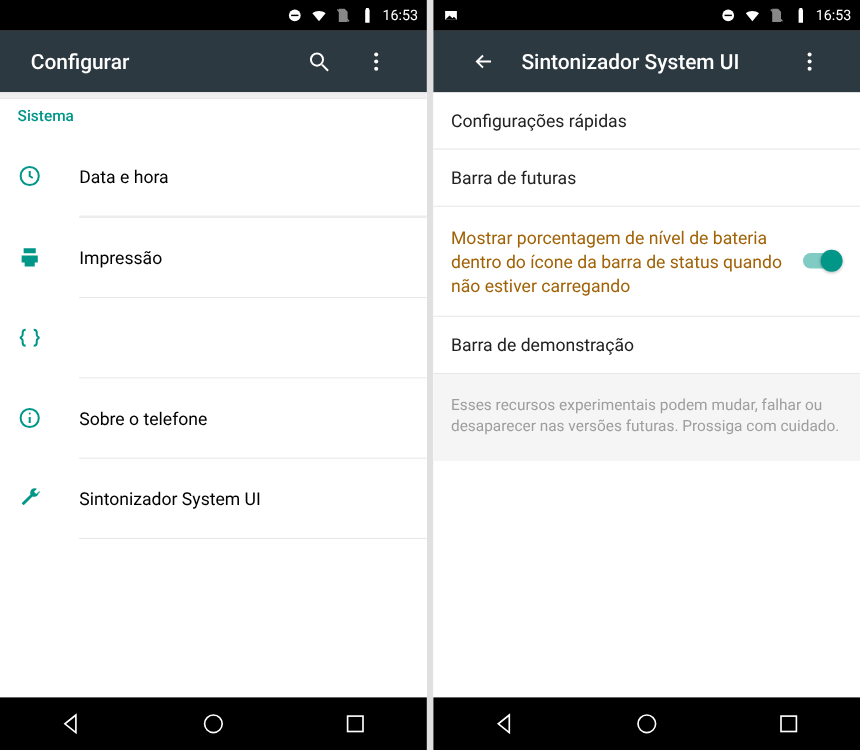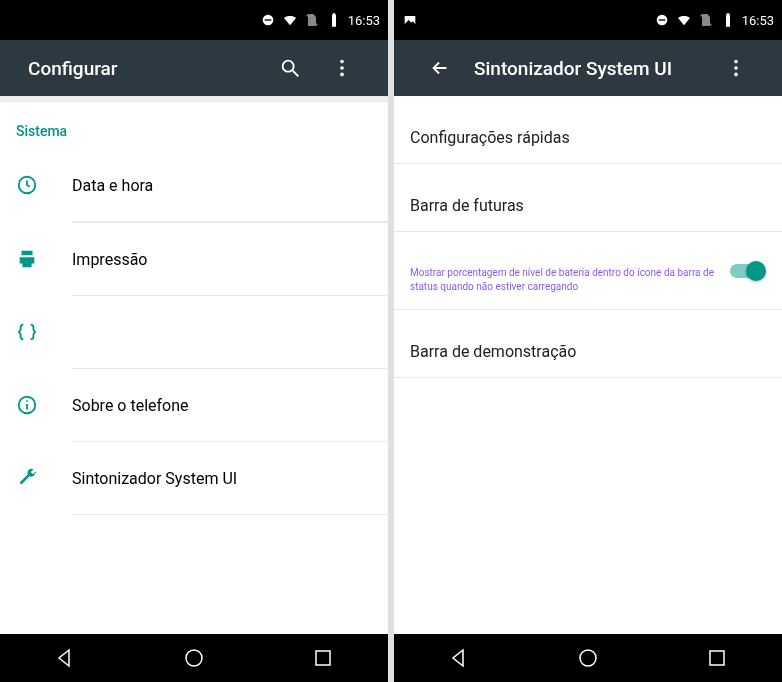--- a/index.html
+++ b/index.html
@@ -13,21 +13,21 @@
   overflow: hidden;
 }
 .phone {
   flex: 1;
   background: #fff;
   display: flex;
   flex-direction: column;
   position: relative;
 }
 .status-bar {
-  height: 40px;
+  height: 28px;
   background: #000;
   color: #fff;
   display: flex;
   align-items: center;
   justify-content: flex-end;
   padding: 0 8px;
   gap: 6px;
   font-size: 13px;
 }
 .status-bar .left-icons { display: flex; gap: 6px; margin-right: auto; }
@@ -57,21 +57,21 @@
 }
 .content {
   flex: 1;
   overflow-y: auto;
   background: #fff;
 }
 .section-header {
   color: #009688;
   font-size: 14px;
   font-weight: 500;
-  padding: 21px 16px 10px 16px;
+  padding: 8px 16px 10px 16px;
 }
 .thin-gap {
   height: 6px;
   background: #f0f0f0;
   border-top: 1px solid #e8e8e8;
   border-bottom: 1px solid #e8e8e8;
 }
 .list-row {
   display: flex;
   align-items: center;
@@ -96,28 +96,28 @@
   margin-left: 72px;
 }
 .setting-row {
   padding: 16px;
   border-bottom: 1px solid #e8e8e8;
   display: flex;
   align-items: center;
   gap: 12px;
   cursor: pointer;
 }
-.setting-row .text-col { flex: 1; margin-top: 16px; }
+.setting-row .text-col { flex: 1; }
 .setting-row .title {
   font-size: 16px;
   color: #212121;
 }
 .setting-row .subtitle {
-  font-size: 10px;
-  color: #8b5cf6;
+  font-size: 16px;
+  color: #a16207;
   margin-top: 2px;
   line-height: 1.35;
 }
 .switch {
   width: 36px;
   height: 20px;
   position: relative;
   flex-shrink: 0;
 }
 .switch .track {
@@ -356,20 +356,23 @@
       <div class="switch">
         <div class="track"></div>
         <div class="thumb"></div>
       </div>
     </div>
     <div class="setting-row">
       <div class="text-col">
           <div class="title">Barra de demonstração</div>
         </div>
     </div>
+    <div class="grey-fill" style="flex:1">
+      <div class="footnote">Esses recursos experimentais podem mudar, falhar ou desaparecer nas versões futuras. Prossiga com cuidado.</div>
+    </div>
   </div>
 
   <div class="nav-bar">
     <span class="nav-btn">
         <svg viewBox="0 0 24 24" fill="none" stroke="#fff" stroke-width="1.5">
           <path d="M16 4 L6 12 L16 20 Z"></path>
         </svg>
       </span>
     <span class="nav-btn">
         <svg viewBox="0 0 24 24" fill="none" stroke="#fff" stroke-width="1.5">

